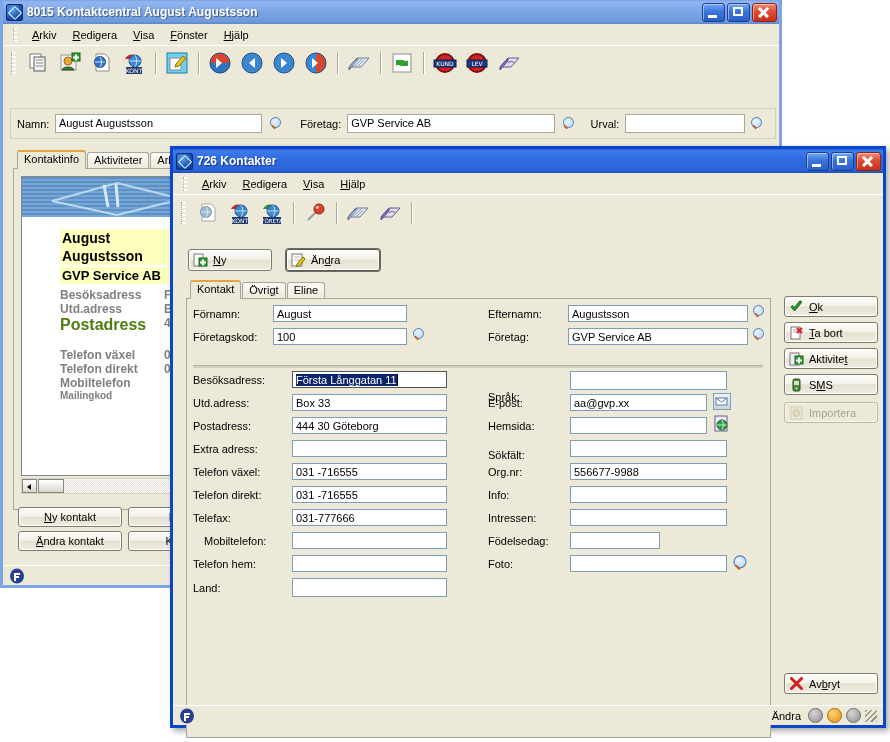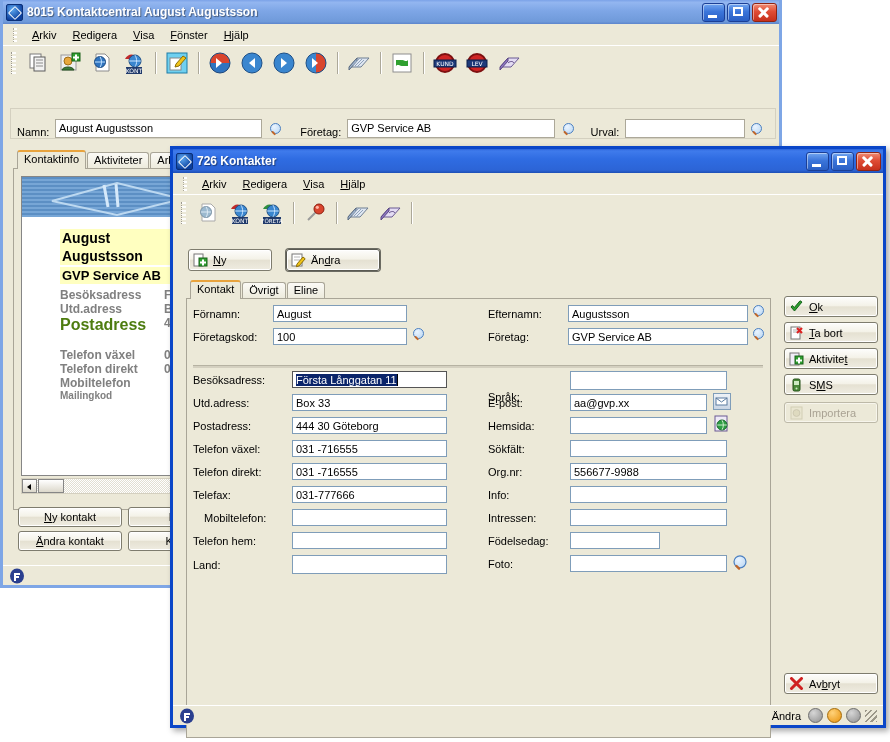--- a/index.html
+++ b/index.html
@@ -263,21 +263,21 @@
     </div>
     <div class="ticon">
       <svg width="26" height="26" viewBox="0 0 26 26">
         <path d="M4 17l8-9h11l-8 9z" fill="#e4dcf3" stroke="#6b5a93"></path>
         <path d="M4 17l8-9v3l-8 9z" fill="#8f79c4" stroke="#5a4780"></path>
         <path d="M12 13c2-2 5-2 6 0" stroke="#5a4780" fill="none"></path>
       </svg>
     </div>
   </div>
 
-  <div style="position:absolute;left:7px;top:108px;width:766px;height:31px;background:#ece9d8;border:1px solid #d4d0c0;box-sizing:border-box;display:flex;align-items:flex-end;padding:0 6px;">
+  <div style="position:absolute;left:7px;top:108px;width:766px;height:31px;background:#ece9d8;border:1px solid #d4d0c0;box-sizing:border-box;display:flex;align-items:center;padding:0 6px;">
     <span class="lbl" style="width:38px;">Namn:</span>
     <div class="txt" style="width:208px;height:19px;border-color:#aca899;">August Augustsson</div>
     <span class="magnifier" style="margin:0 6px;"></span>
     <span class="lbl" style="margin-left:10px;">Företag:</span>
     <div class="txt" style="width:208px;height:19px;border-color:#aca899;margin-left:6px;">GVP Service AB</div>
     <span class="magnifier" style="margin:0 6px;"></span>
     <span class="lbl" style="margin-left:8px;">Urval:</span>
     <div class="combo" style="width:120px;margin-left:6px;border-color:#aca899;"></div>
     <span class="magnifier" style="margin:0 4px;"></span>
   </div>
@@ -509,20 +509,24 @@
     </div>
     <div style="position:relative;height:23px;">
       <span class="lbl" style="position:absolute;left:0;top:3px;">Utd.adress:</span>
       <div class="txt" style="position:absolute;left:99px;top:0;width:155px;">Box 33</div>
     </div>
     <div style="position:relative;height:23px;">
       <span class="lbl" style="position:absolute;left:0;top:3px;text-align:right;">Postadress:</span>
       <div class="txt" style="position:absolute;left:99px;top:0;width:155px;">444 30 Göteborg</div>
     </div>
     <div style="position:relative;height:23px;">
+      <span class="lbl" style="position:absolute;left:0;top:3px;">Extra adress:</span>
+      <div class="txt" style="position:absolute;left:99px;top:0;width:155px;"></div>
+    </div>
+    <div style="position:relative;height:23px;">
       <span class="lbl" style="position:absolute;left:0;top:3px;">Telefon växel:</span>
       <div class="txt" style="position:absolute;left:99px;top:0;width:155px;">031 -716555</div>
     </div>
     <div style="position:relative;height:23px;">
       <span class="lbl" style="position:absolute;left:0;top:3px;">Telefon direkt:</span>
       <div class="txt" style="position:absolute;left:99px;top:0;width:155px;">031 -716555</div>
     </div>
     <div style="position:relative;height:23px;">
       <span class="lbl" style="position:absolute;left:0;top:3px;">Telefax:</span>
       <div class="txt" style="position:absolute;left:99px;top:0;width:155px;">031-777666</div>
@@ -561,21 +565,21 @@
       <div class="txt" style="position:absolute;left:82px;top:0;width:137px;"></div>
       <div style="position:absolute;left:225px;top:-2px;width:18px;height:18px;">
         <svg width="18" height="18" viewBox="0 0 18 18">
             <rect x="2" y="1" width="12" height="15" fill="#efeaf7" stroke="#6b5a93"></rect>
             <circle cx="9" cy="10" r="5" fill="#2f9e44" stroke="#17632a"></circle>
             <path d="M4.2 10h9.6M9 5.2c1.8 2.8 1.8 6.8 0 9.6" stroke="#cdeccd" fill="none"></path>
           </svg>
       </div>
     </div>
     <div style="position:relative;height:23px;">
-      <span class="lbl" style="position:absolute;left:0;top:3px;">Sökfält:</span>
+      <span class="lbl" style="position:absolute;left:0;top:9px;">Sökfält:</span>
       <div class="txt" style="position:absolute;left:82px;top:0;width:157px;"></div>
     </div>
     <div style="position:relative;height:23px;">
       <span class="lbl" style="position:absolute;left:0;top:3px;">Org.nr:</span>
       <div class="txt" style="position:absolute;left:82px;top:0;width:157px;">556677-9988</div>
     </div>
     <div style="position:relative;height:23px;">
       <span class="lbl" style="position:absolute;left:0;top:3px;">Info:</span>
       <div class="txt" style="position:absolute;left:82px;top:0;width:157px;"></div>
     </div>

